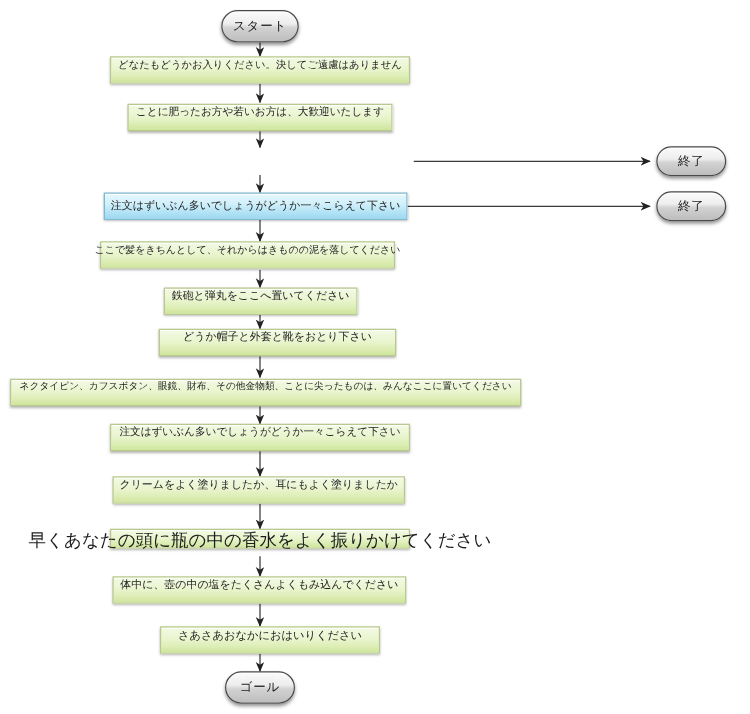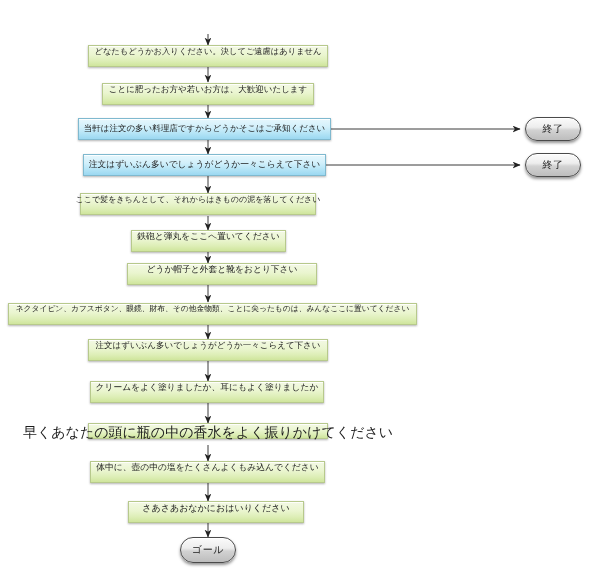--- a/index.html
+++ b/index.html
@@ -110,32 +110,32 @@
       <line x1="208" y1="483" x2="208" y2="501"></line>
 
       <line x1="208" y1="523" x2="208" y2="537"></line>
 
       <line x1="331" y1="129" x2="520" y2="129"></line>
 
       <line x1="326" y1="165" x2="520" y2="165"></line>
     </g>
   </svg>
 
+  <div class="term" style="left:177px; top:8px; width:62px; height:26px;">
+    <span class="node-label">スタート</span>
+  </div>
 
   <div class="proc" style="left: 88px; top: 45px; width: 240px; height: 22px; font-size: 8.25px;">
     <span class="node-label">どなたもどうかお入りください。決してご遠慮はありません</span>
   </div>
 
   <div class="proc" style="left: 102px; top: 83px; width: 212px; height: 22px; font-size: 8.5px;">
     <span class="node-label">ことに肥ったお方や若いお方は、大歓迎いたします</span>
   </div>
 
-  <div class="dec" style="left: 78px; top: 118px; width: 253px; height: 22px; font-size: 8.5px;">
-    <span class="node-label">当軒は注文の多い料理店ですからどうかそこはご承知ください</span>
-  </div>
 
   <div class="dec" style="left: 83px; top: 154px; width: 243px; height: 22px; font-size: 8.75px;">
     <span class="node-label">注文はずいぶん多いでしょうがどうか一々こらえて下さい</span>
   </div>
 
   <div class="term" style="left:525px; top:117px; width:56px; height:24px;">
     <span class="node-label">終了</span>
   </div>
 
   <div class="term" style="left:525px; top:153px; width:56px; height:24px;">

